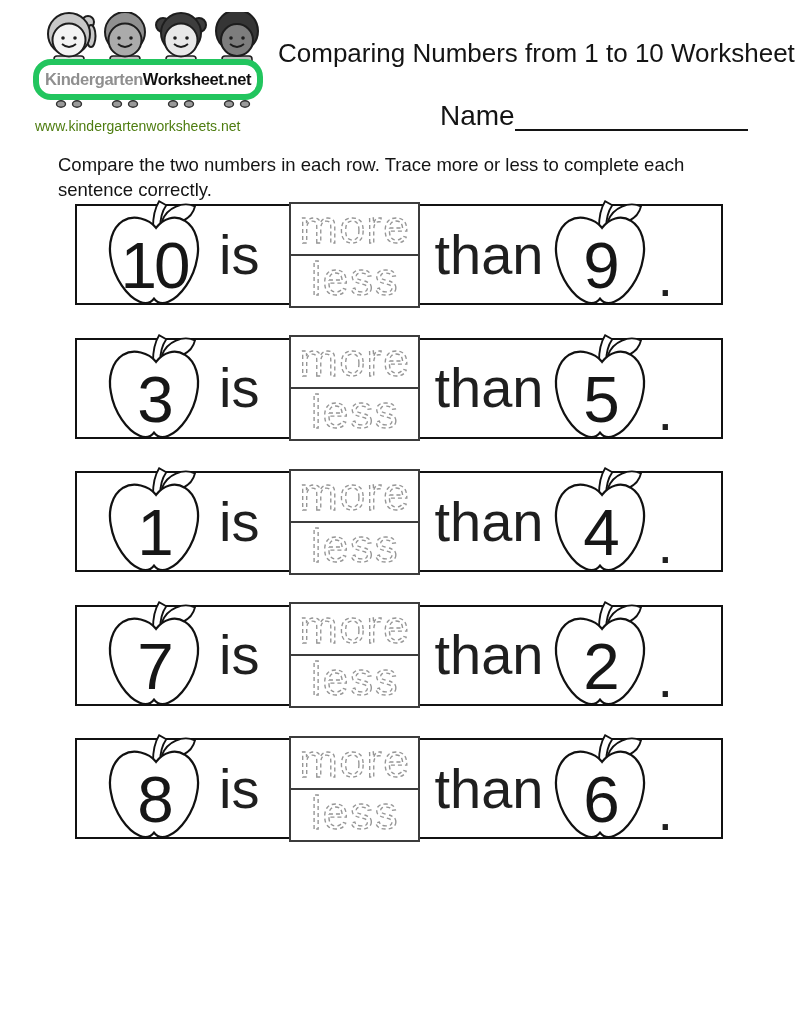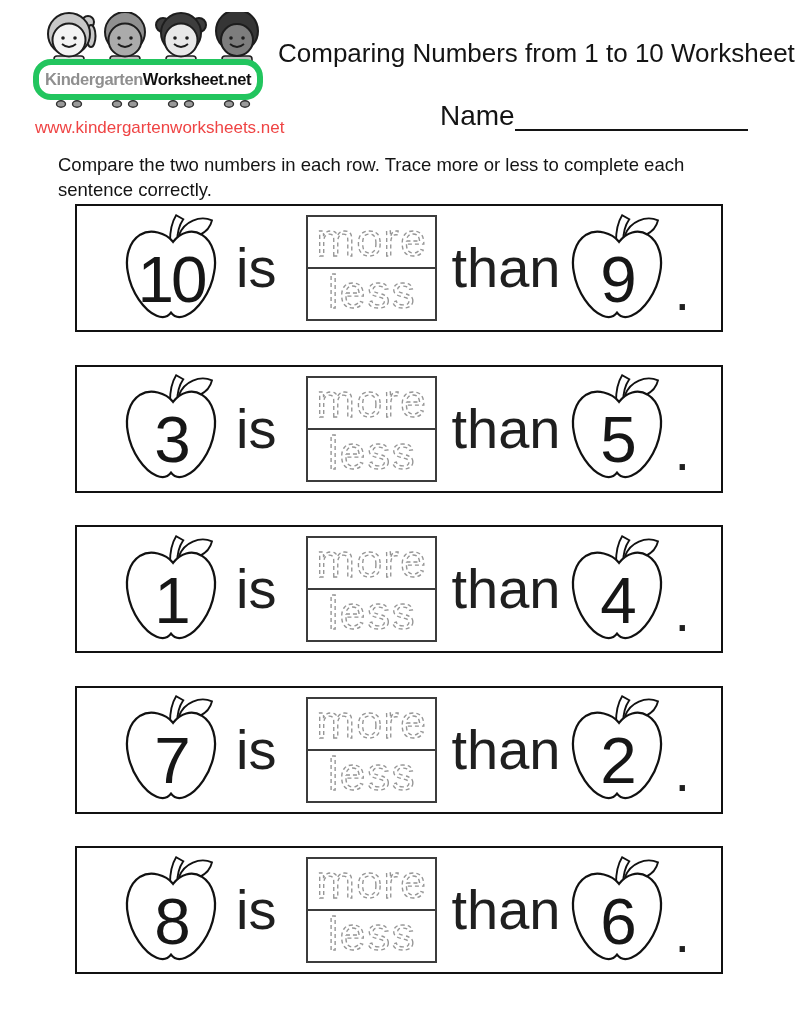--- a/index.html
+++ b/index.html
@@ -11,38 +11,38 @@
   .logo-wrap{position:absolute;left:31px;top:12px;width:232px;height:106px;}
   .logo-kids{position:absolute;left:0;top:0;}
   .logo-banner{
     position:absolute;left:2px;top:47px;width:218px;height:29px;
     border:6px solid #22c55e;border-radius:18px;background:#fff;
     display:flex;align-items:center;justify-content:center;
     font-weight:bold;font-size:16.5px;letter-spacing:-0.4px;white-space:nowrap;
   }
   .banner-gray{color:#8f8f8f;}
   .banner-black{color:#0f0f0f;}
-  .site-url{position:absolute;left:35px;top:118px;font-size:17px;color:#ef4444;}
+  .site-url{position:absolute;left:35px;top:118px;font-size:14px;color:#4d7c0f;}
   
   .title{
     position:absolute;left:278px;top:38px;width:500px;
     font-size:26px;text-align:center;color:#141414;white-space:nowrap;
   }
   .name-row{position:absolute;left:440px;right:52px;top:101px;display:flex;align-items:flex-end;}
   .name-label{font-size:28px;color:#141414;line-height:30px;}
   .name-line{flex:1;border-bottom:2px solid #141414;height:28px;}
   .instructions{
     position:absolute;left:58px;top:152px;width:700px;
     font-size:18.5px;line-height:25px;color:#141414;
   }
   
   .rows{position:absolute;left:75px;top:204px;width:648px;}
   .row{
-    box-sizing:border-box;width:648px;height:128px;border:2.5px solid #111;
-    margin-bottom:32.5px;display:flex;align-items:center;padding-left:41px;background:#fff;
+    box-sizing:border-box;width:648px;height:101px;border:2.5px solid #111;
+    margin-bottom:32.5px;display:flex;align-items:center;padding-left:24px;background:#fff;
   }
   .apple{width:106px;height:121px;flex:0 0 auto;}
   .apple-num{
     font-family:"Liberation Sans", sans-serif;font-size:64px;letter-spacing:-3px;
     fill:#161616;text-anchor:middle;
   }
   .word{font-size:56px;color:#1f1f1f;line-height:1;}
   .word-is{margin-left:12px;}
   .word-than{margin-left:14px;}
   .dot{font-size:56px;color:#1f1f1f;position:relative;top:22px;margin-left:4px;}

